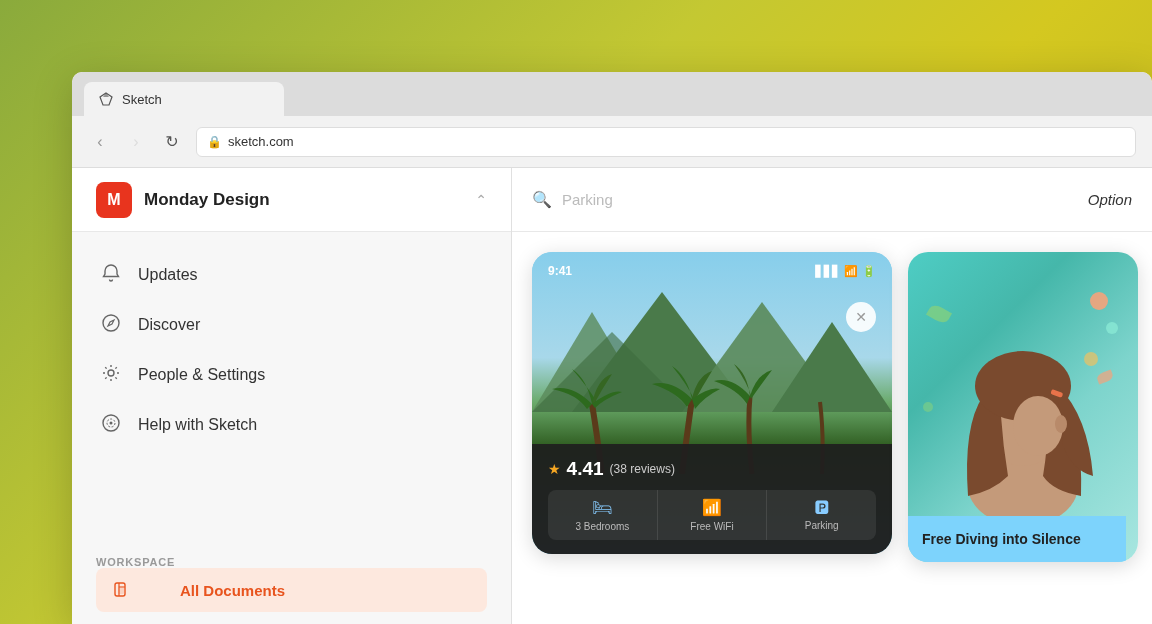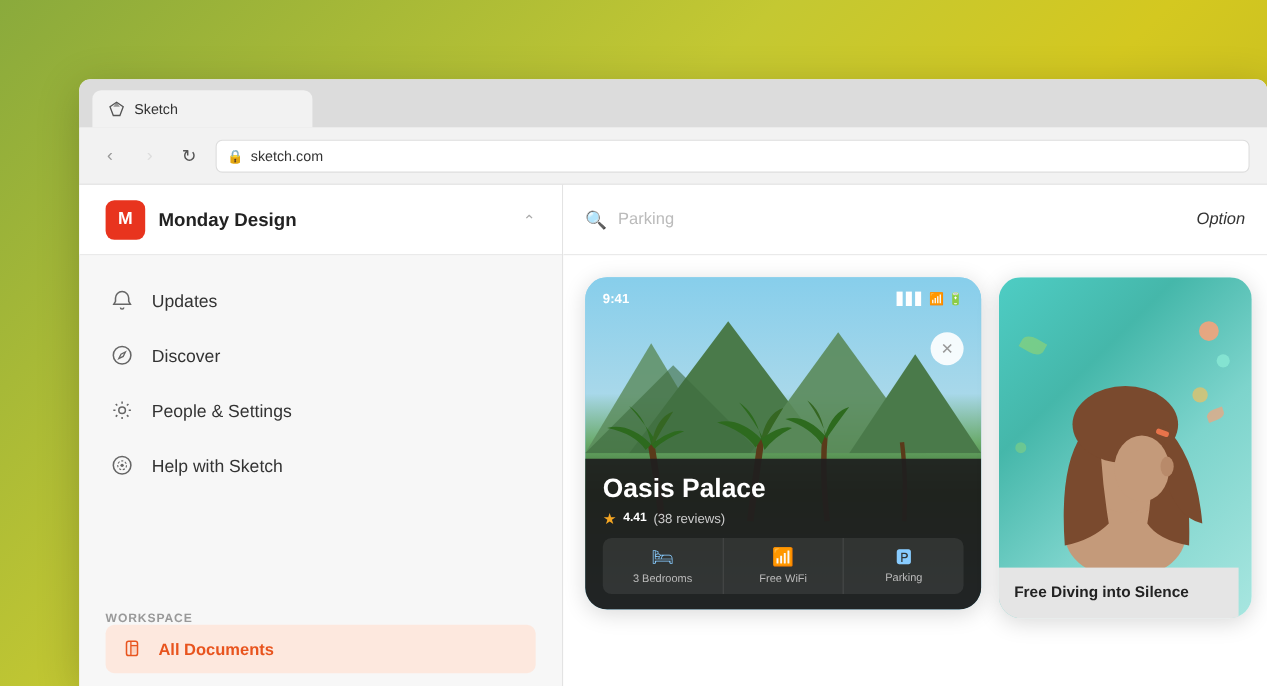--- a/index.html
+++ b/index.html
@@ -220,20 +220,21 @@
       color: #e8541e;
       display: flex;
       align-items: center;
       justify-content: center;
     }
 
     .workspace-item-label {
       font-size: 15px;
       font-weight: 600;
       color: #e8541e;
+      margin-left: 36px;
     }
 
     
     .right-content {
       flex: 1;
       background: white;
       display: flex;
       flex-direction: column;
       overflow: hidden;
     }
@@ -410,21 +411,21 @@
       background: linear-gradient(135deg, #4ecdc4 0%, #45b7aa 30%, #7dd4cc 60%, #a8e6e0 100%);
       position: relative;
     }
 
     .card-caption {
       position: absolute;
       bottom: 0;
       left: 0;
       right: 12px;
       padding: 14px 14px;
-      background: #e5e5e5;
+      background: #7dd3fc;
       margin-top: 32px;
     }
 
     .caption-text {
       font-size: 14px;
       font-weight: 600;
       color: #222;
     }
 
     
@@ -591,24 +592,23 @@
             <div class="status-icons">
               <span>▋▋▋</span>
               <span>📶</span>
               <span>🔋</span>
             </div>
           </div>
 
           <div class="close-btn">✕</div>
 
           <div class="card-hotel-info">
-            <div class="hotel-name">Oasis Palace</div>
             <div class="hotel-rating">
               <span class="star">★</span>
-              <span style="font-size:11px;font-weight:600;color:white;">4.41</span>
+              <span style="font-size:19px;font-weight:600;color:white;">4.41</span>
               <span class="rating-text">(38 reviews)</span>
             </div>
             <div class="hotel-amenities">
               <div class="amenity">
                 <span class="amenity-icon">🛏</span>
                 <span class="amenity-label">3 Bedrooms</span>
               </div>
               <div class="amenity">
                 <span class="amenity-icon">📶</span>
                 <span class="amenity-label">Free WiFi</span>

